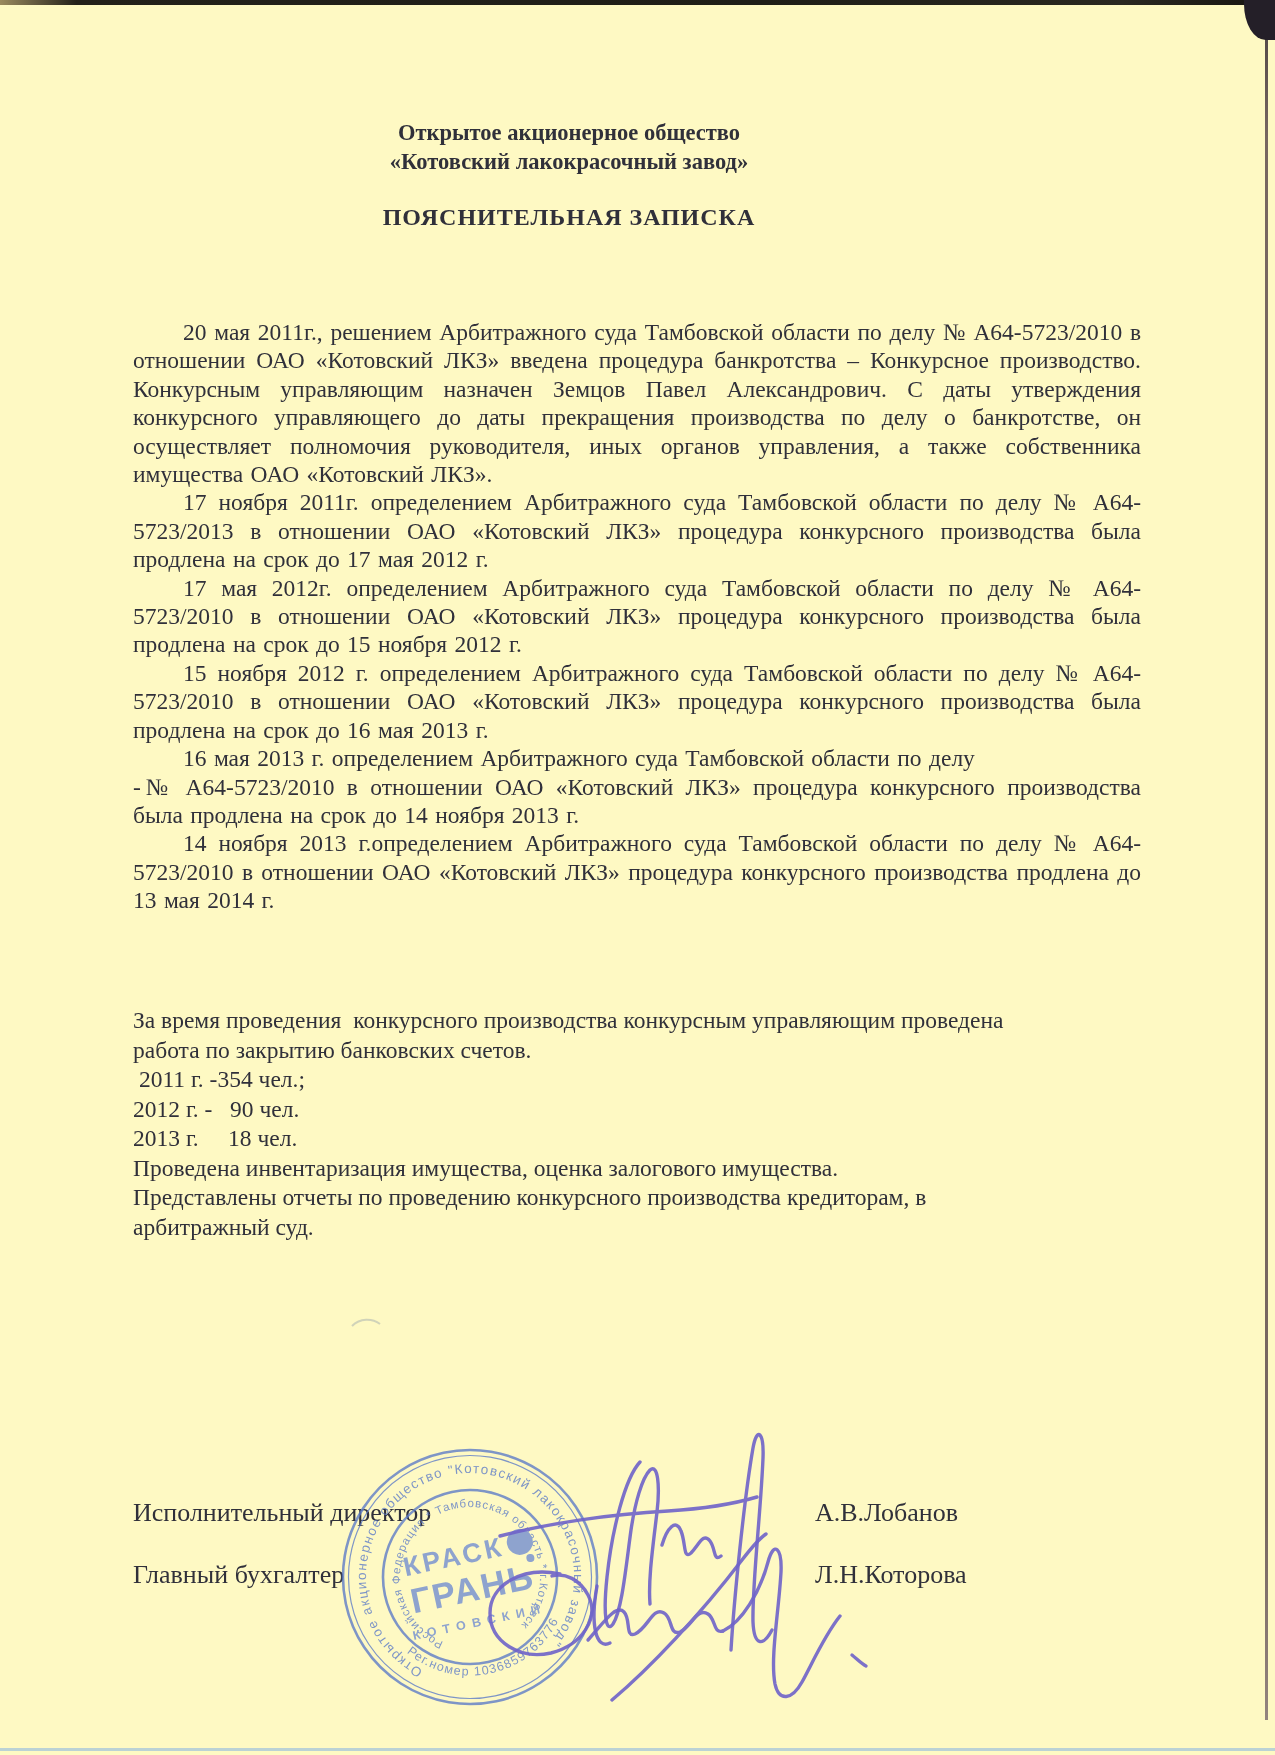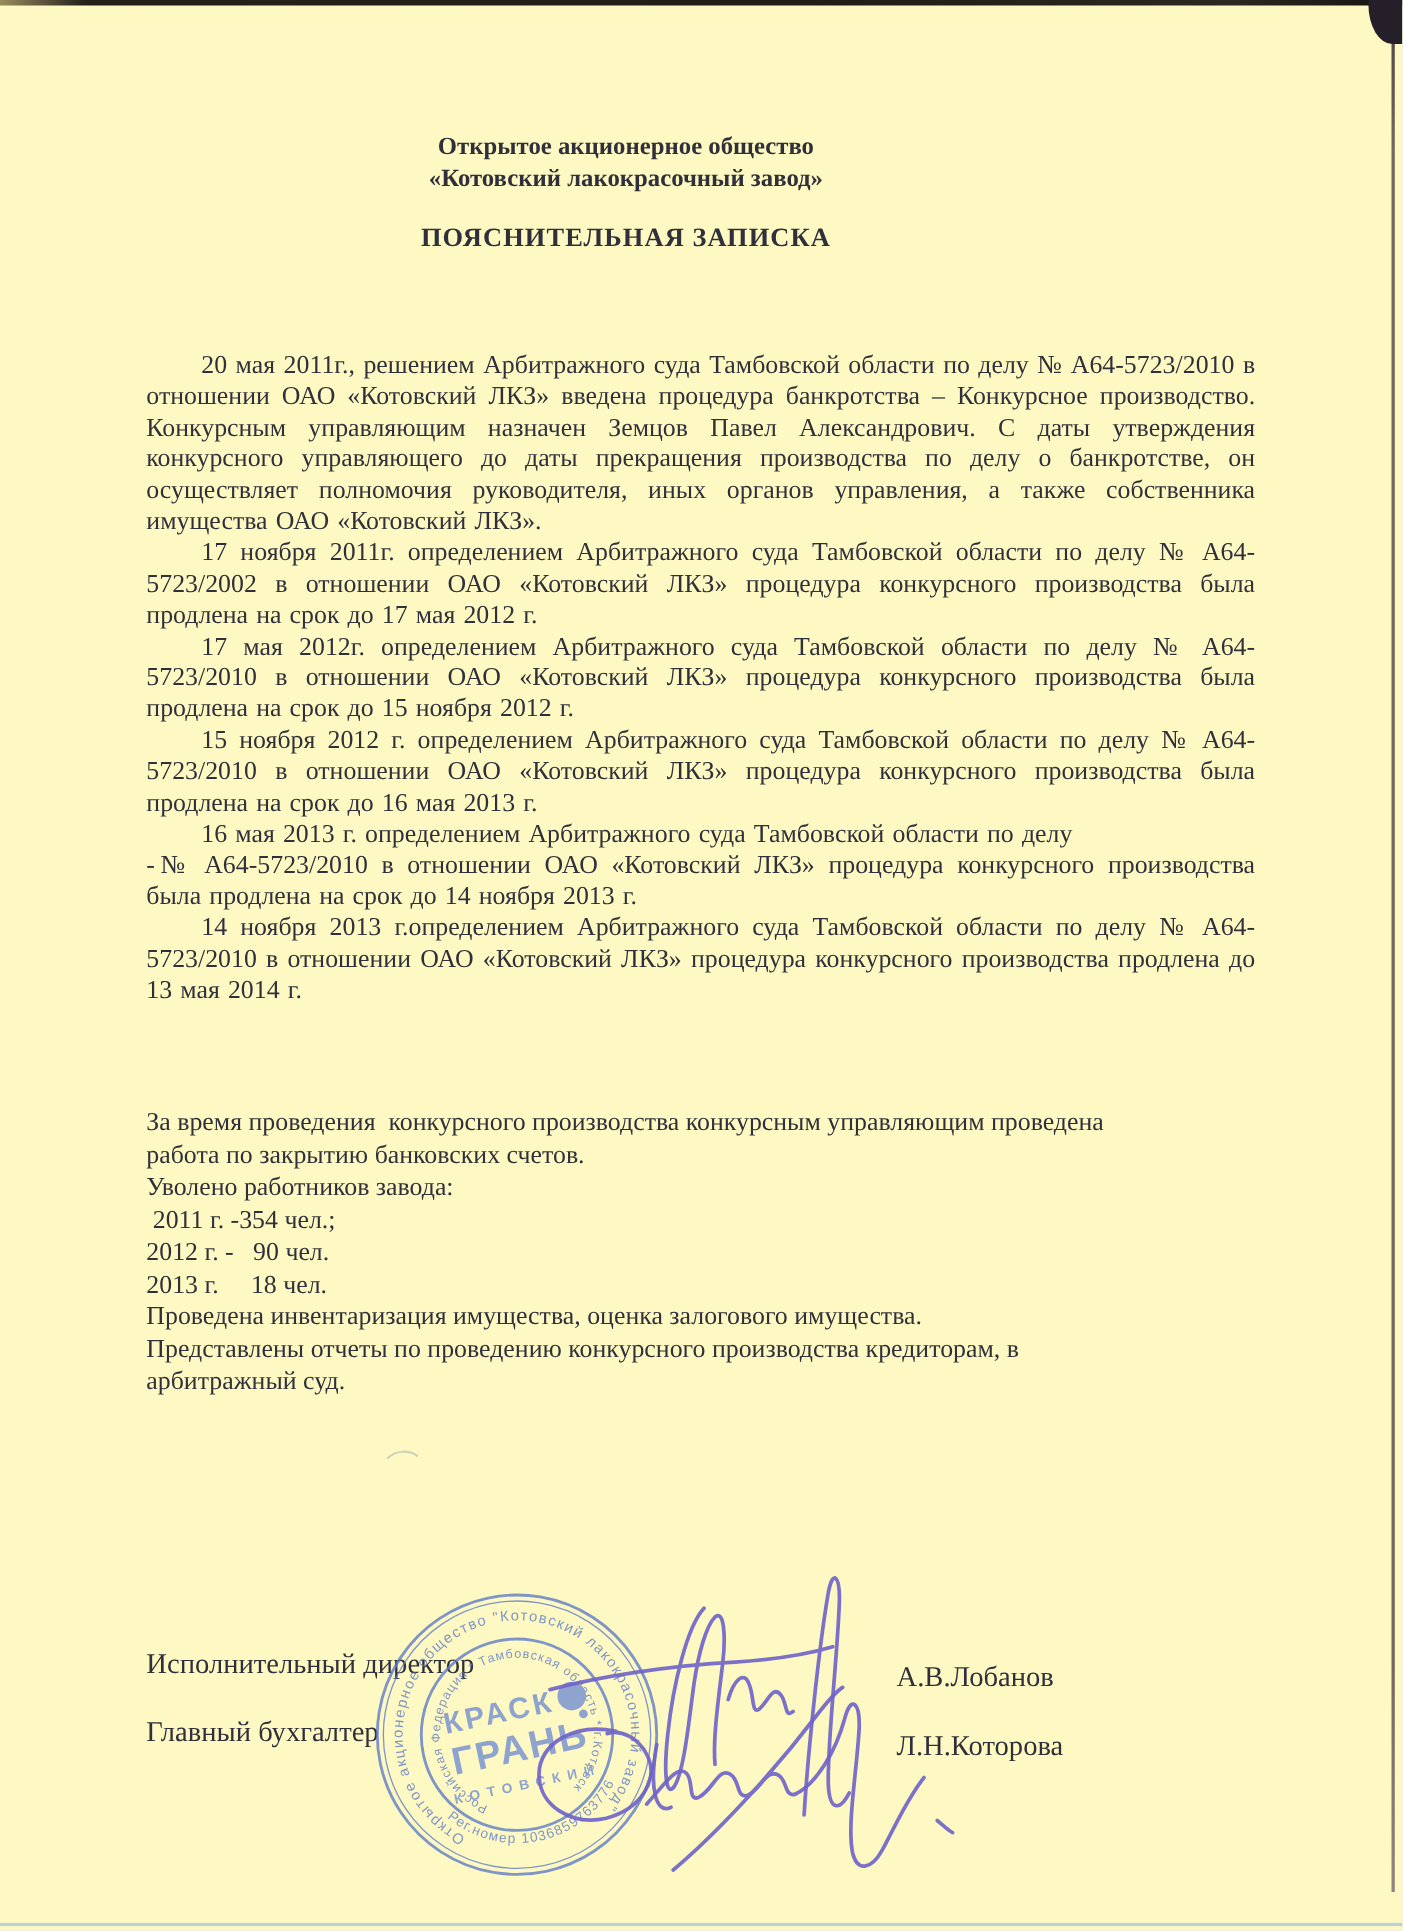--- a/index.html
+++ b/index.html
@@ -25,21 +25,21 @@
   .doc-body{position:absolute;left:133px;top:318px;width:1008px;
     font-size:23.5px;line-height:28.4px;}
   .para{margin:0;text-align:justify;text-indent:50px;white-space:pre-wrap;word-spacing:1.5px;}
   
   .doc-lines{position:absolute;left:133px;top:1006px;width:1040px;
     font-size:23.5px;line-height:29.5px;}
   .pline{white-space:pre;font-family:Liberation Serif, serif;}
   
   .sig-row{position:absolute;left:133px;width:1008px;font-size:26px;}
   .sig-row .role{display:inline-block;}
-  .sig-row .name{position:absolute;left:682px;top:12px;}
+  .sig-row .name{position:absolute;left:682px;top:0;}
   .row-director{top:1498px;}
   .row-accountant{top:1560px;}
   .overlay{position:absolute;left:0;top:0;pointer-events:none;}
 </style>
 </head>
 <body>
 
 <div class="page">
 
   <div class="edge-top"></div>
@@ -48,32 +48,31 @@
   <div class="edge-bottom"></div>
 
   <header class="doc-header">
     <div class="org-line">Открытое акционерное общество</div>
     <div class="org-line">«Котовский лакокрасочный завод»</div>
     <h1 class="doc-title">ПОЯСНИТЕЛЬНАЯ ЗАПИСКА</h1>
   </header>
 
   <main class="doc-body">
       <p class="para">20 мая 2011г., решением Арбитражного суда Тамбовской области по делу № А64-5723/2010 в отношении ОАО «Котовский ЛКЗ» введена процедура банкротства – Конкурсное производство. Конкурсным управляющим назначен Земцов Павел Александрович. С даты утверждения конкурсного управляющего до даты прекращения производства по делу о банкротстве, он осуществляет полномочия руководителя, иных органов управления, а также собственника имущества ОАО «Котовский ЛКЗ».</p>
-      <p class="para">17 ноября 2011г. определением Арбитражного суда Тамбовской области по делу № А64-5723/2002 в отношении ОАО «Котовский ЛКЗ» процедура конкурсного производства была продлена на срок до 17 мая 2012 г.</p>
+      <p class="para">17 ноября 2011г. определением Арбитражного суда Тамбовской области по делу № А64-5723/2013 в отношении ОАО «Котовский ЛКЗ» процедура конкурсного производства была продлена на срок до 17 мая 2012 г.</p>
       <p class="para">17 мая 2012г. определением Арбитражного суда Тамбовской области по делу № А64-5723/2010 в отношении ОАО «Котовский ЛКЗ» процедура конкурсного производства была продлена на срок до 15 ноября 2012 г.</p>
       <p class="para">15 ноября 2012 г. определением Арбитражного суда Тамбовской области по делу № А64-5723/2010 в отношении ОАО «Котовский ЛКЗ» процедура конкурсного производства была продлена на срок до 16 мая 2013 г.</p>
       <p class="para">16 мая 2013 г. определением Арбитражного суда Тамбовской области по делу
 -№ А64-5723/2010 в отношении ОАО «Котовский ЛКЗ» процедура конкурсного производства была продлена на срок до 14 ноября 2013 г.</p>
       <p class="para">14 ноября 2013 г.определением Арбитражного суда Тамбовской области по делу № А64-5723/2010 в отношении ОАО «Котовский ЛКЗ» процедура конкурсного производства продлена до 13 мая 2014 г.</p>
     </main>
 
   <section class="doc-lines">
       <div class="pline">За время проведения  конкурсного производства конкурсным управляющим проведена</div>
       <div class="pline">работа по закрытию банковских счетов.</div>
-      <div class="pline">Уволено работников завода:</div>
       <div class="pline"> 2011 г. -354 чел.;</div>
       <div class="pline">2012 г. -   90 чел.</div>
       <div class="pline">2013 г.     18 чел.</div>
       <div class="pline">Проведена инвентаризация имущества, оценка залогового имущества.</div>
       <div class="pline">Представлены отчеты по проведению конкурсного производства кредиторам, в</div>
       <div class="pline">арбитражный суд.</div>
     </section>
 
   <div class="sig-row row-director">
     <span class="role">Исполнительный директор</span>

